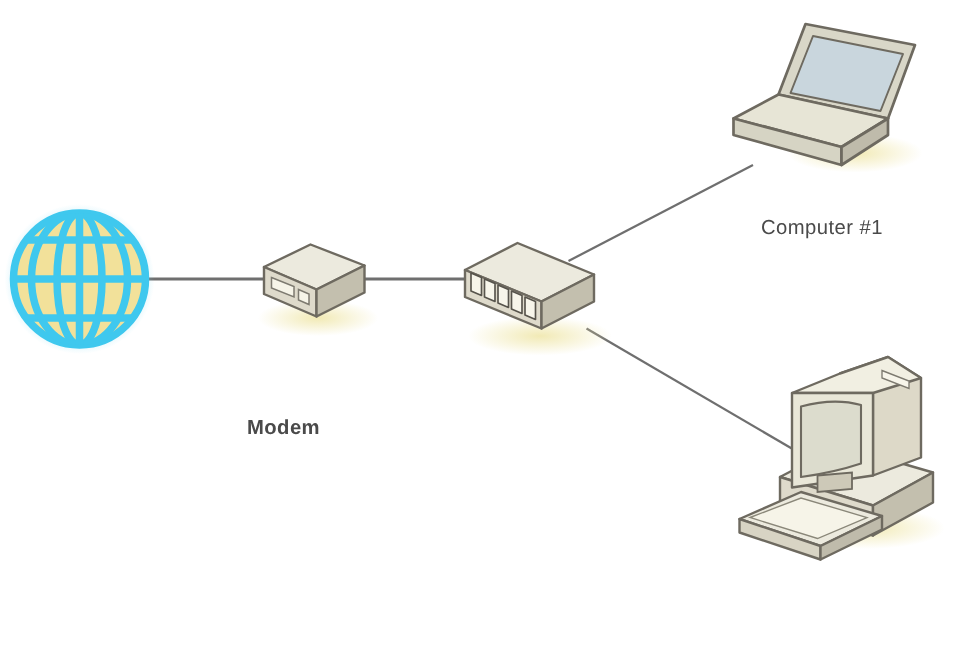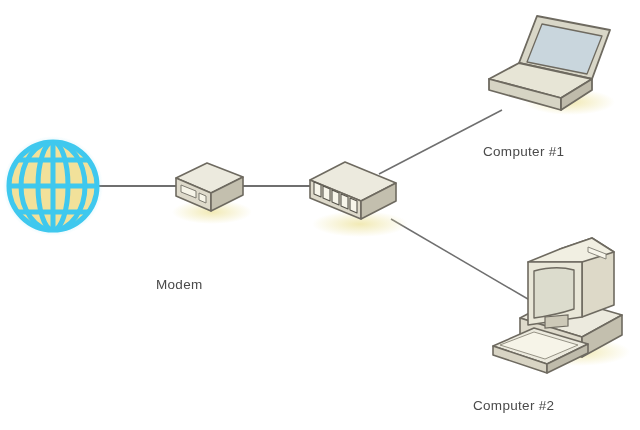--- a/index.html
+++ b/index.html
@@ -24,25 +24,25 @@
     top: 0;
     display: block;
   }
   .node-label {
     position: absolute;
     font-family: "Liberation Sans", sans-serif;
     font-size: 13.5px;
     color: #4a4a4a;
     letter-spacing: 0.3px;
     white-space: nowrap;
-    text-align: left;
+    text-align: center;
     user-select: none;
   }
   .label-internet  { left: 8px;   top: 277px; width: 90px; }
-  .label-modem     { left: 156px; top: 277px; width: 90px; }
+  .label-modem     { left: 144px; top: 277px; width: 90px; font-weight: bold; }
   .label-router    { left: 295px; top: 277px; width: 90px; }
   .label-computer1 { left: 483px; top: 144px; width: 130px; }
   .label-computer2 { left: 473px; top: 398px; width: 140px; }
 </style>
 </head>
 <body>
 
 <div id="diagram-root">
 
   <svg id="diagram-svg" width="640" height="430" viewBox="0 0 640 430" xmlns="http://www.w3.org/2000/svg">
@@ -159,15 +159,14 @@
     </g>
 
   </svg>
 
 
   <div class="node-label label-modem">Modem</div>
 
 
   <div class="node-label label-computer1">Computer #1</div>
 
-  <div class="node-label label-computer2">Computer #2</div>
 
 </div>
 
 </body></html>

